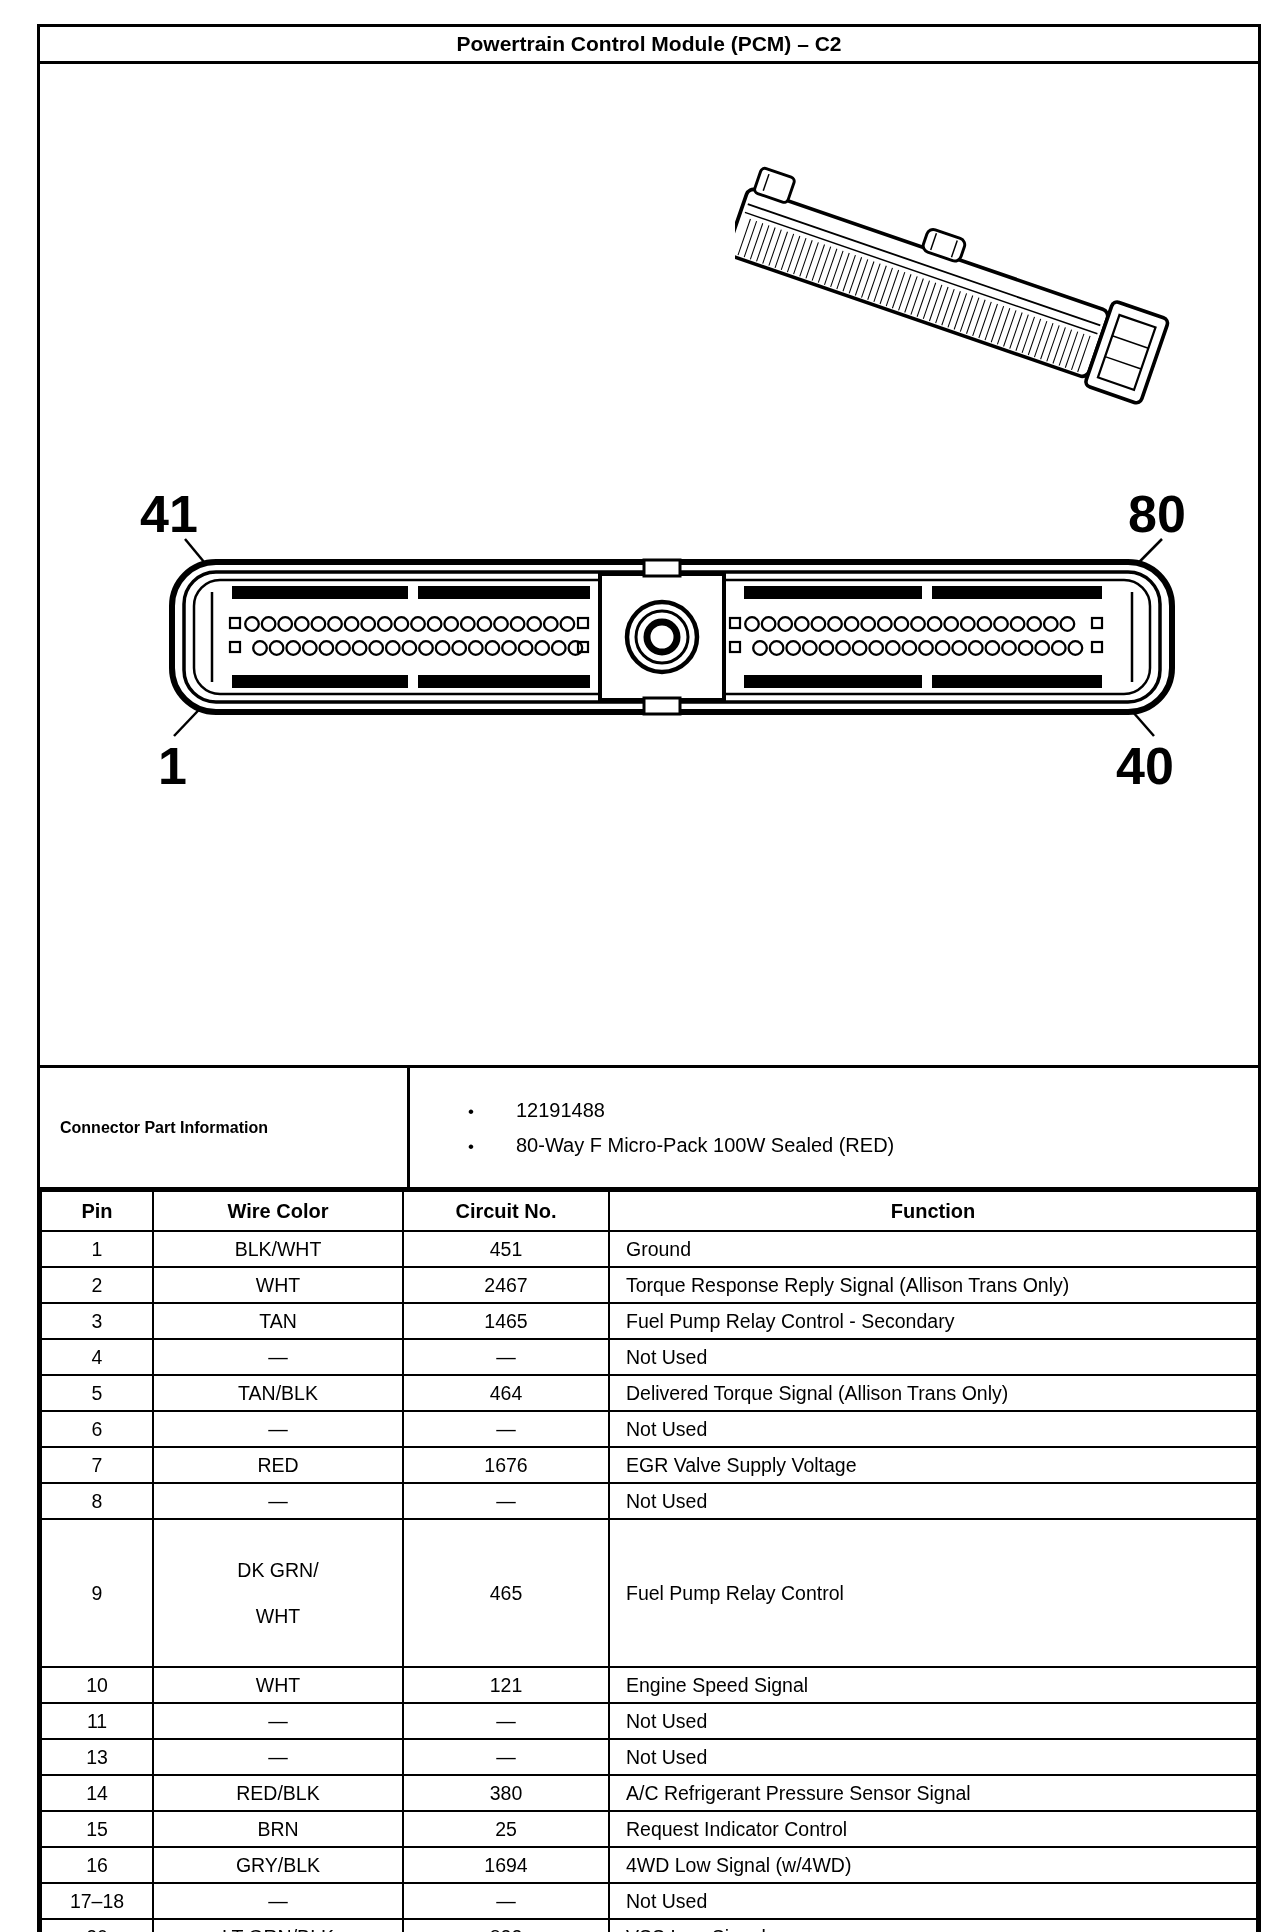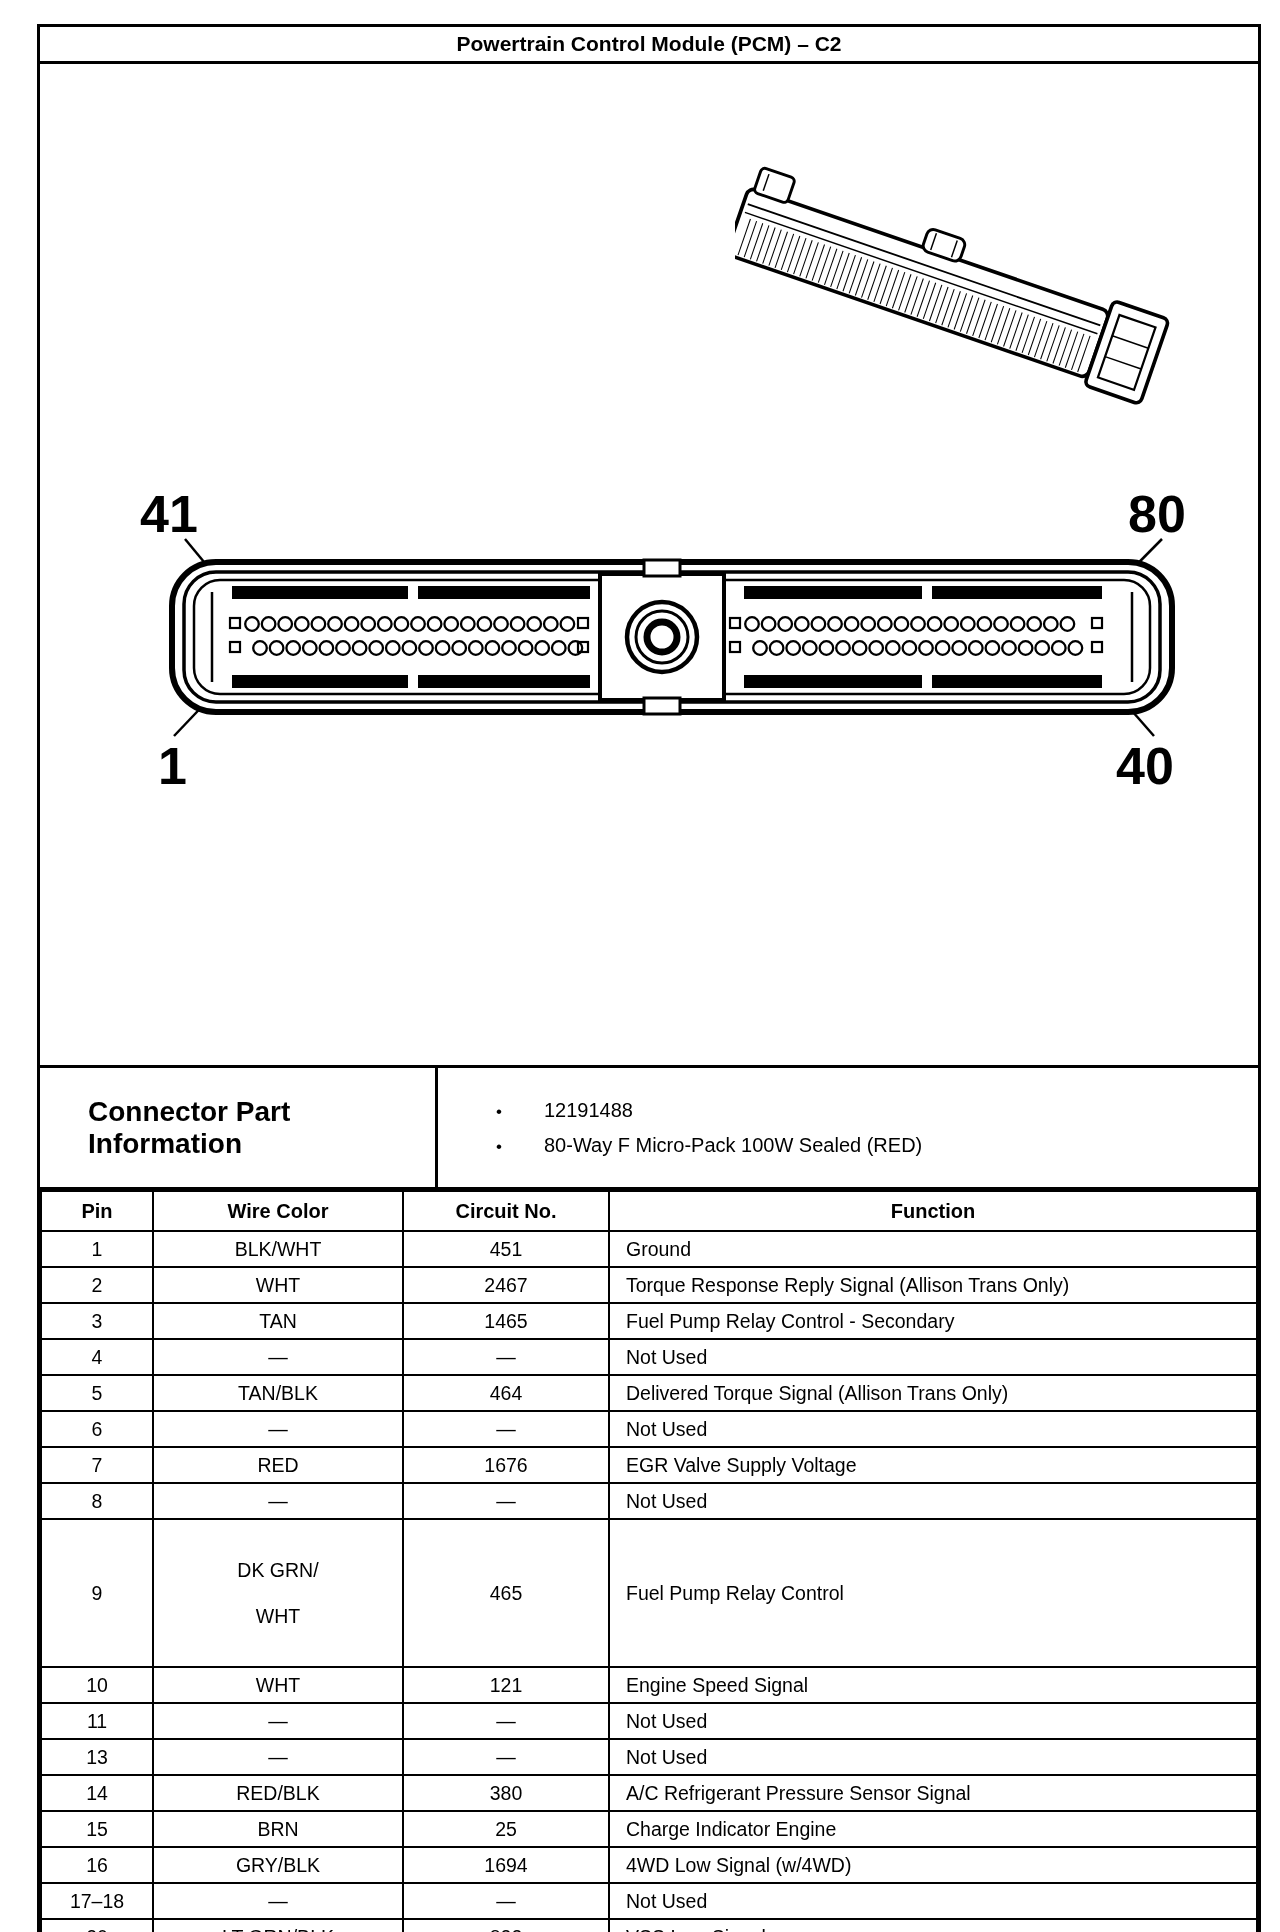--- a/index.html
+++ b/index.html
@@ -19,21 +19,21 @@
   }
   .diagram-area { position: relative; height: 1004px; border-bottom: 3px solid #000; overflow: hidden; }
   .iso-svg   { position: absolute; left: 695px; top: 45px; }
   .front-svg { position: absolute; left: 70px;  top: 400px; }
   .svg-label { font-family: "Liberation Sans", sans-serif; font-weight: bold; font-size: 52px; fill: #000; }
 
   .part-info { display: flex; height: 122px; border-bottom: 3px solid #000; }
   .part-info-label {
     width: 370px; border-right: 3px solid #000; flex: 0 0 370px;
     display: flex; align-items: center; padding-left: 20px;
-    font-weight: bold; font-size: 28px; margin-left: 28px;
+    font-weight: bold; font-size: 16px;
   }
   .part-info-list {
     flex: 1; display: flex; flex-direction: column; justify-content: center;
     gap: 12px; padding-left: 58px; font-size: 20px;
   }
   .bullet-item { display: flex; align-items: baseline; }
   .bullet { width: 48px; font-size: 17px; }
 
   table.pin-table { width: 100%; border-collapse: collapse; table-layout: fixed; font-size: 19.5px; }
   .pin-table th, .pin-table td { border: 2px solid #000; padding: 2px 6px; vertical-align: middle; }
@@ -377,21 +377,21 @@
         <tr>
           <td class="center">14</td>
           <td class="center wire">RED/BLK</td>
           <td class="center">380</td>
           <td class="left">A/C Refrigerant Pressure Sensor Signal</td>
         </tr>
         <tr>
           <td class="center">15</td>
           <td class="center wire">BRN</td>
           <td class="center">25</td>
-          <td class="left">Charge Indicator Engine</td>
+          <td class="left">Request Indicator Control</td>
         </tr>
         <tr>
           <td class="center">16</td>
           <td class="center wire">GRY/BLK</td>
           <td class="center">1694</td>
           <td class="left">4WD Low Signal (w/4WD)</td>
         </tr>
         <tr>
           <td class="center">17–18</td>
           <td class="center wire">—</td>

